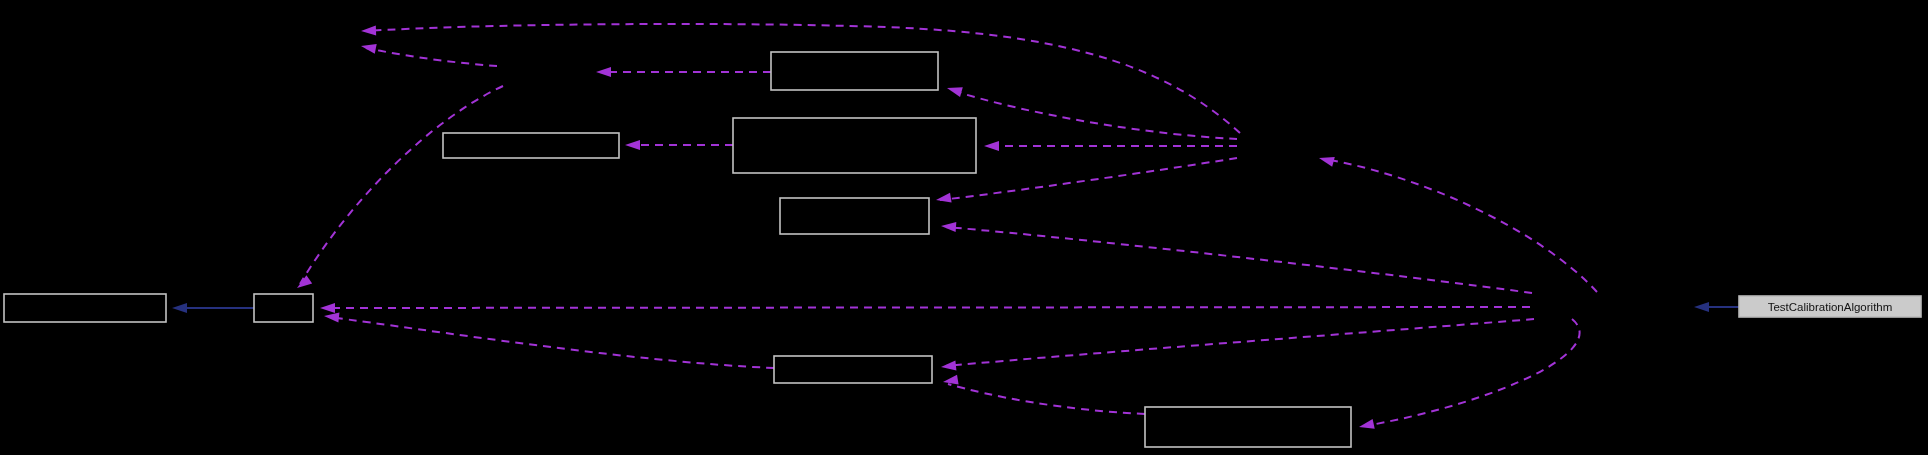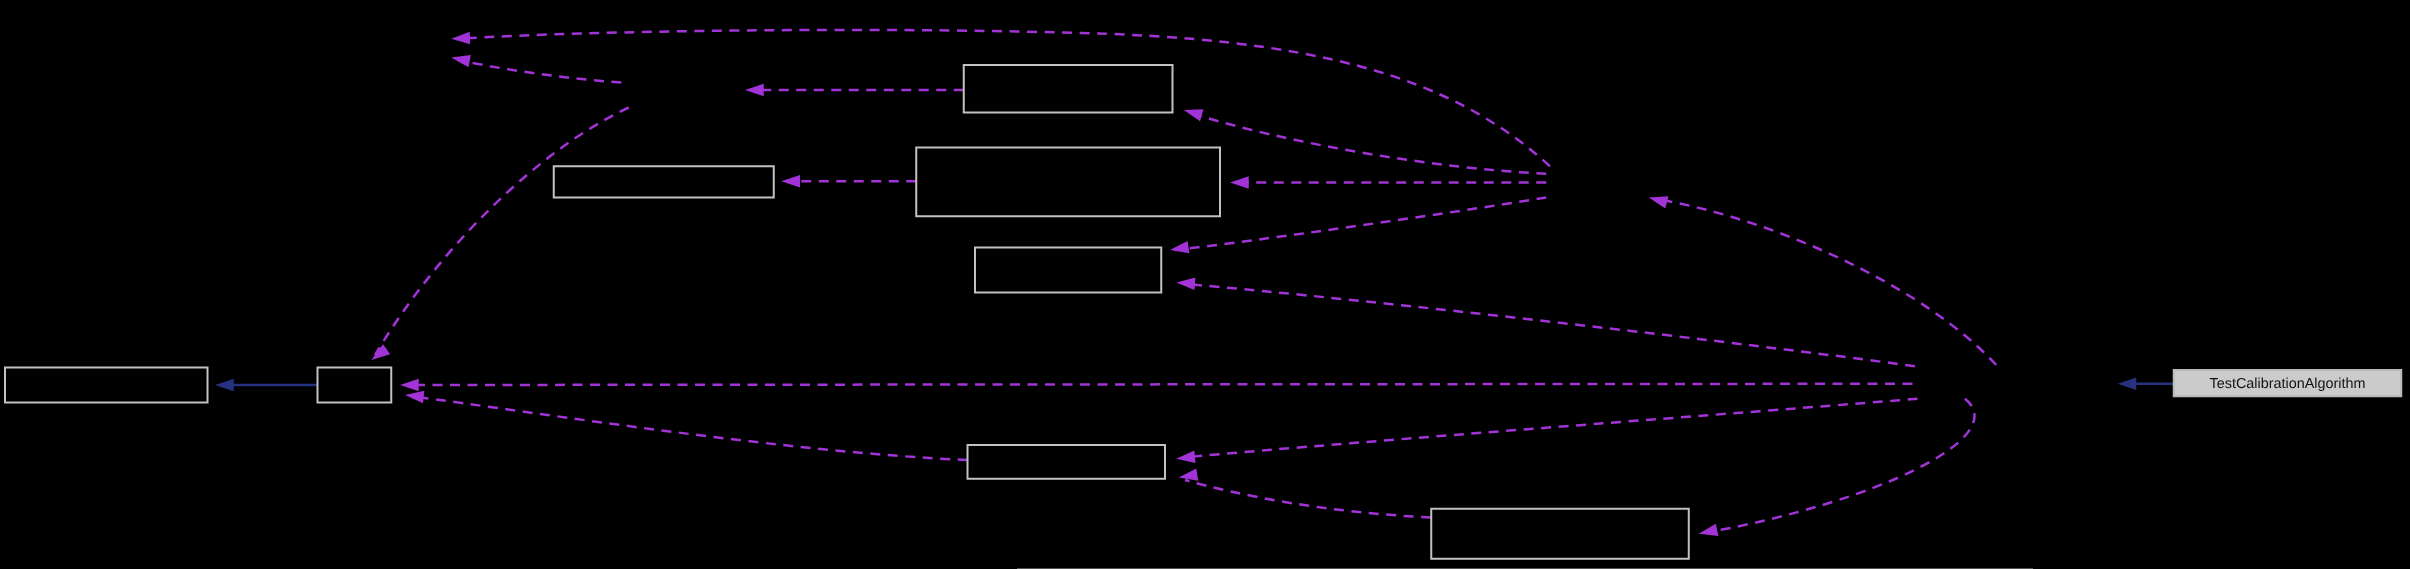--- a/index.html
+++ b/index.html
@@ -4,21 +4,21 @@
 <style>
   html, body {
     margin: 0;
     padding: 0;
     background: #000000;
   }
   .graph-wrap {
     position: relative;
     width: 1928px;
     height: 455px;
-    background: #ffffff;
+    background: #fef9c3;
     overflow: hidden;
   }
   svg {
     display: block;
     font-family: "Liberation Sans", "DejaVu Sans", sans-serif;
   }
   .node-label {
     font-size: 11.5px;
     font-family: "Liberation Sans", "DejaVu Sans", sans-serif;
   }

